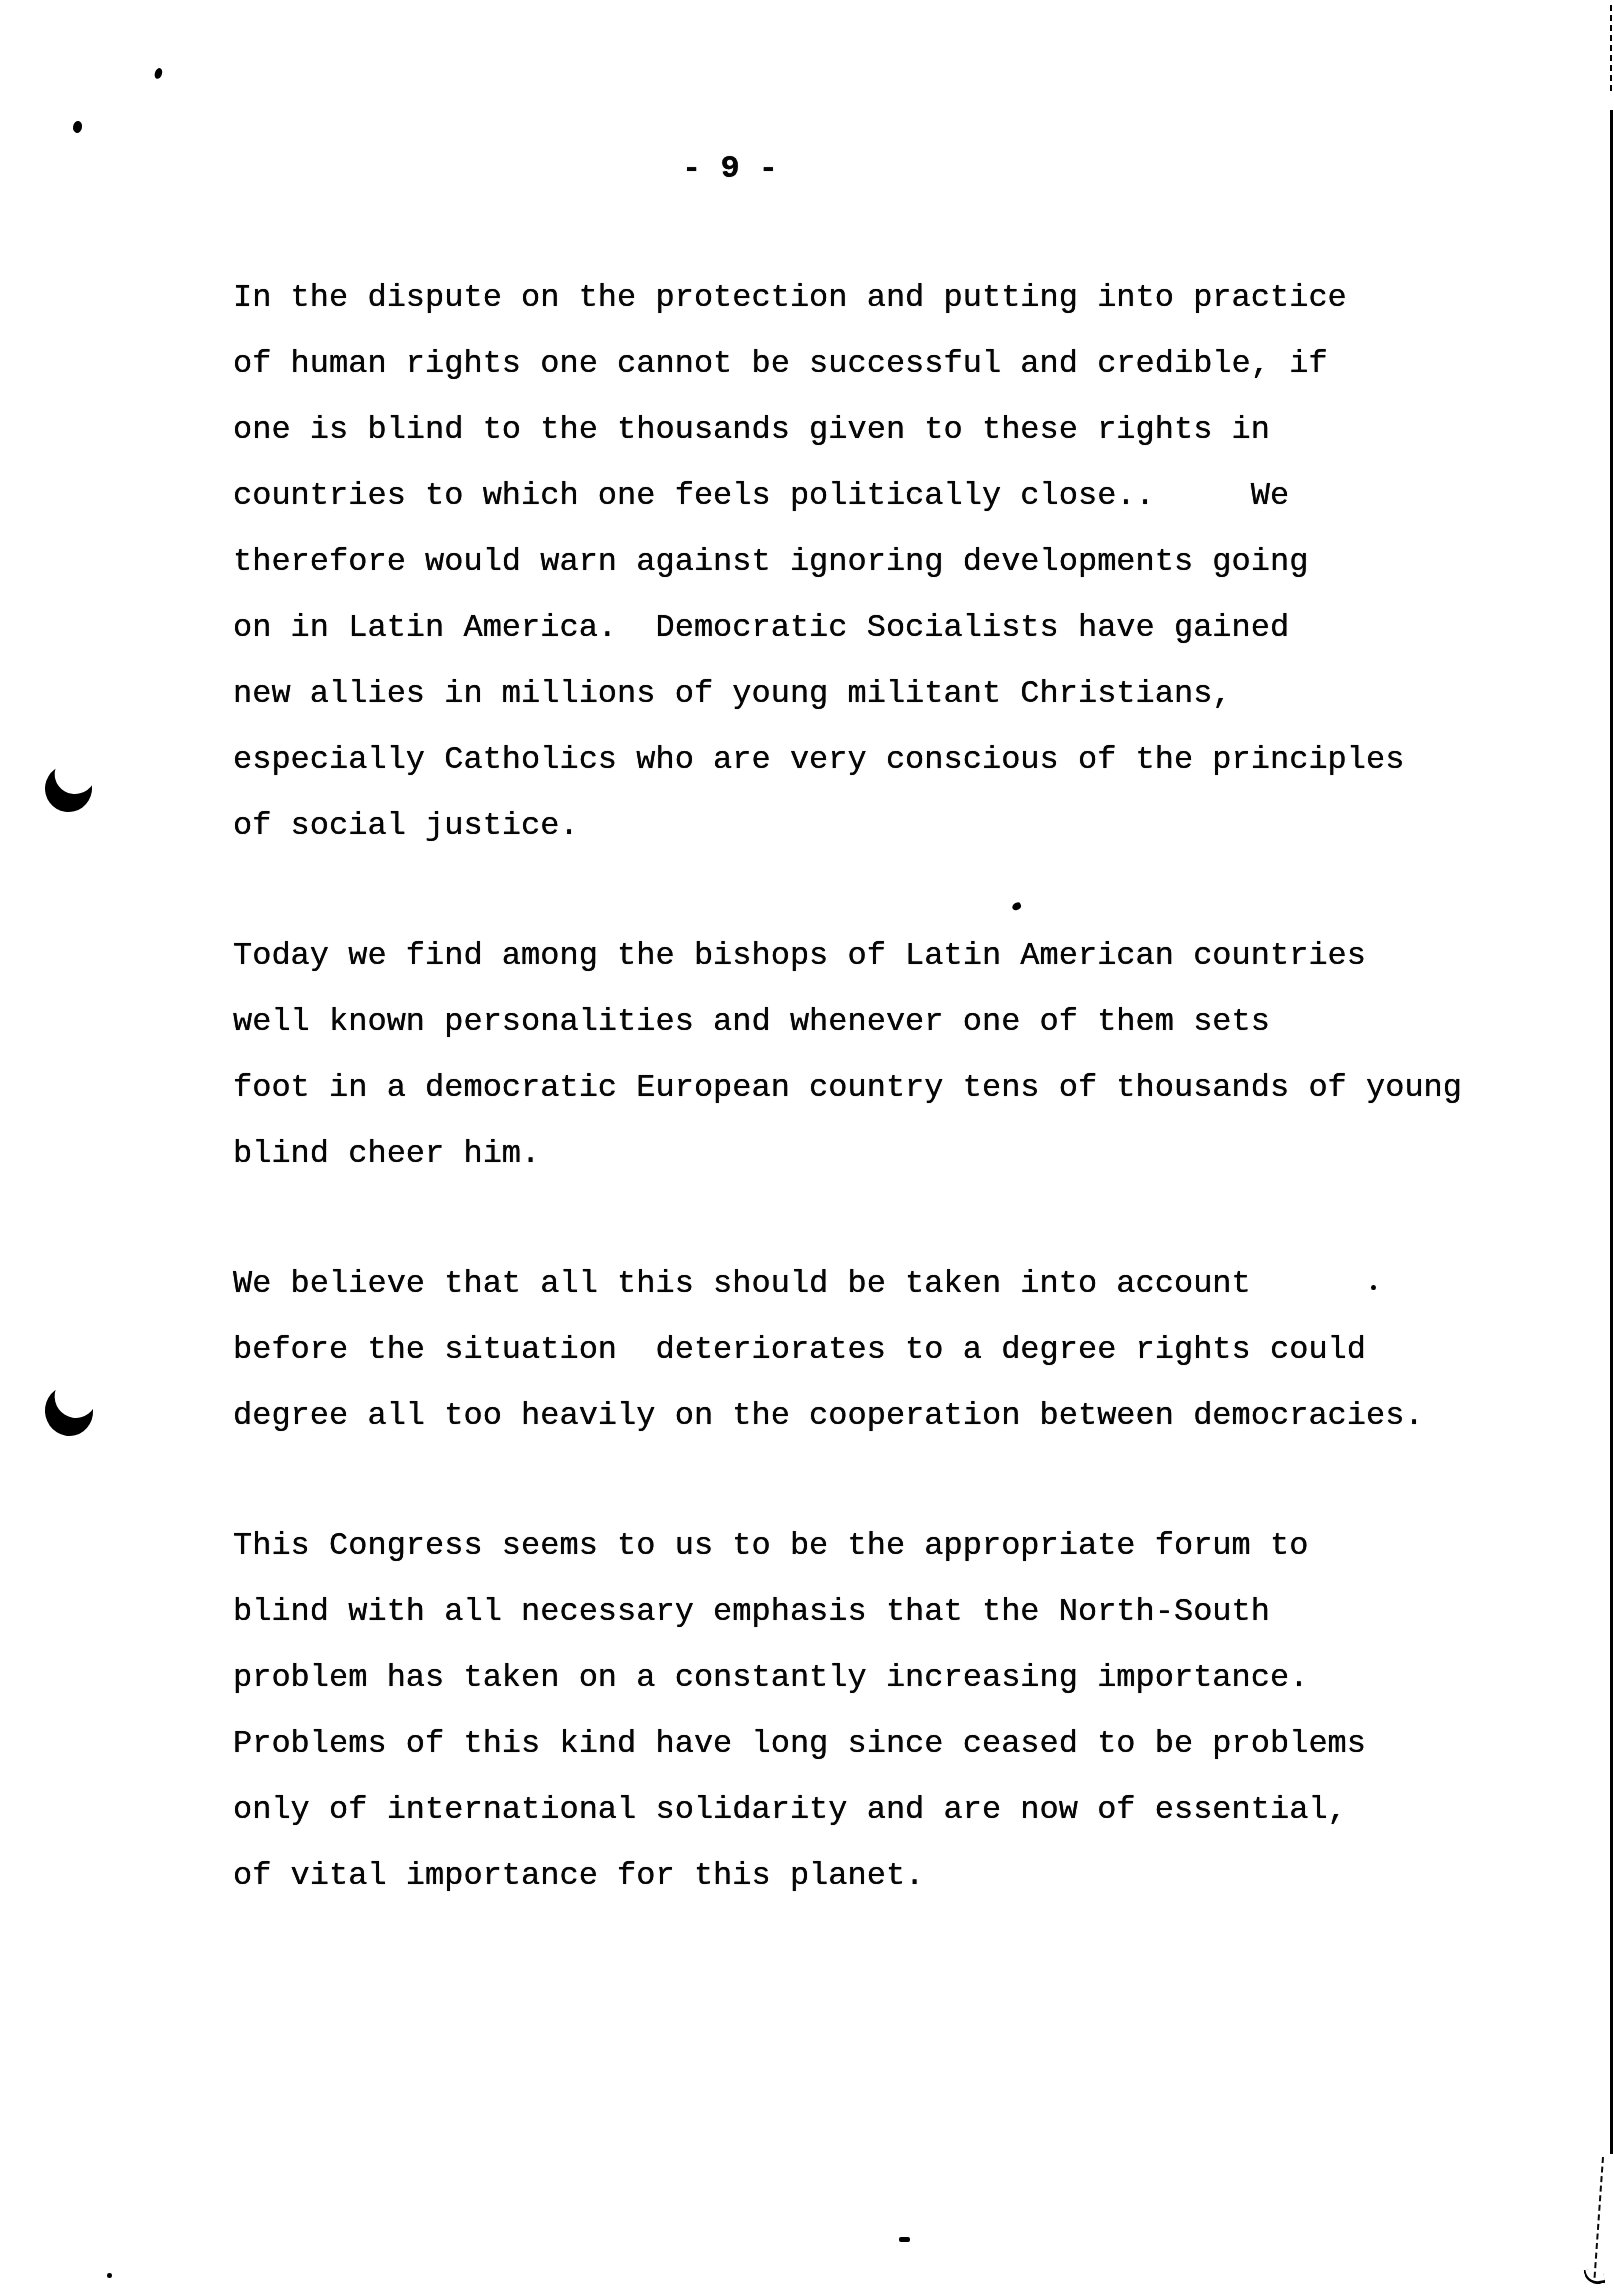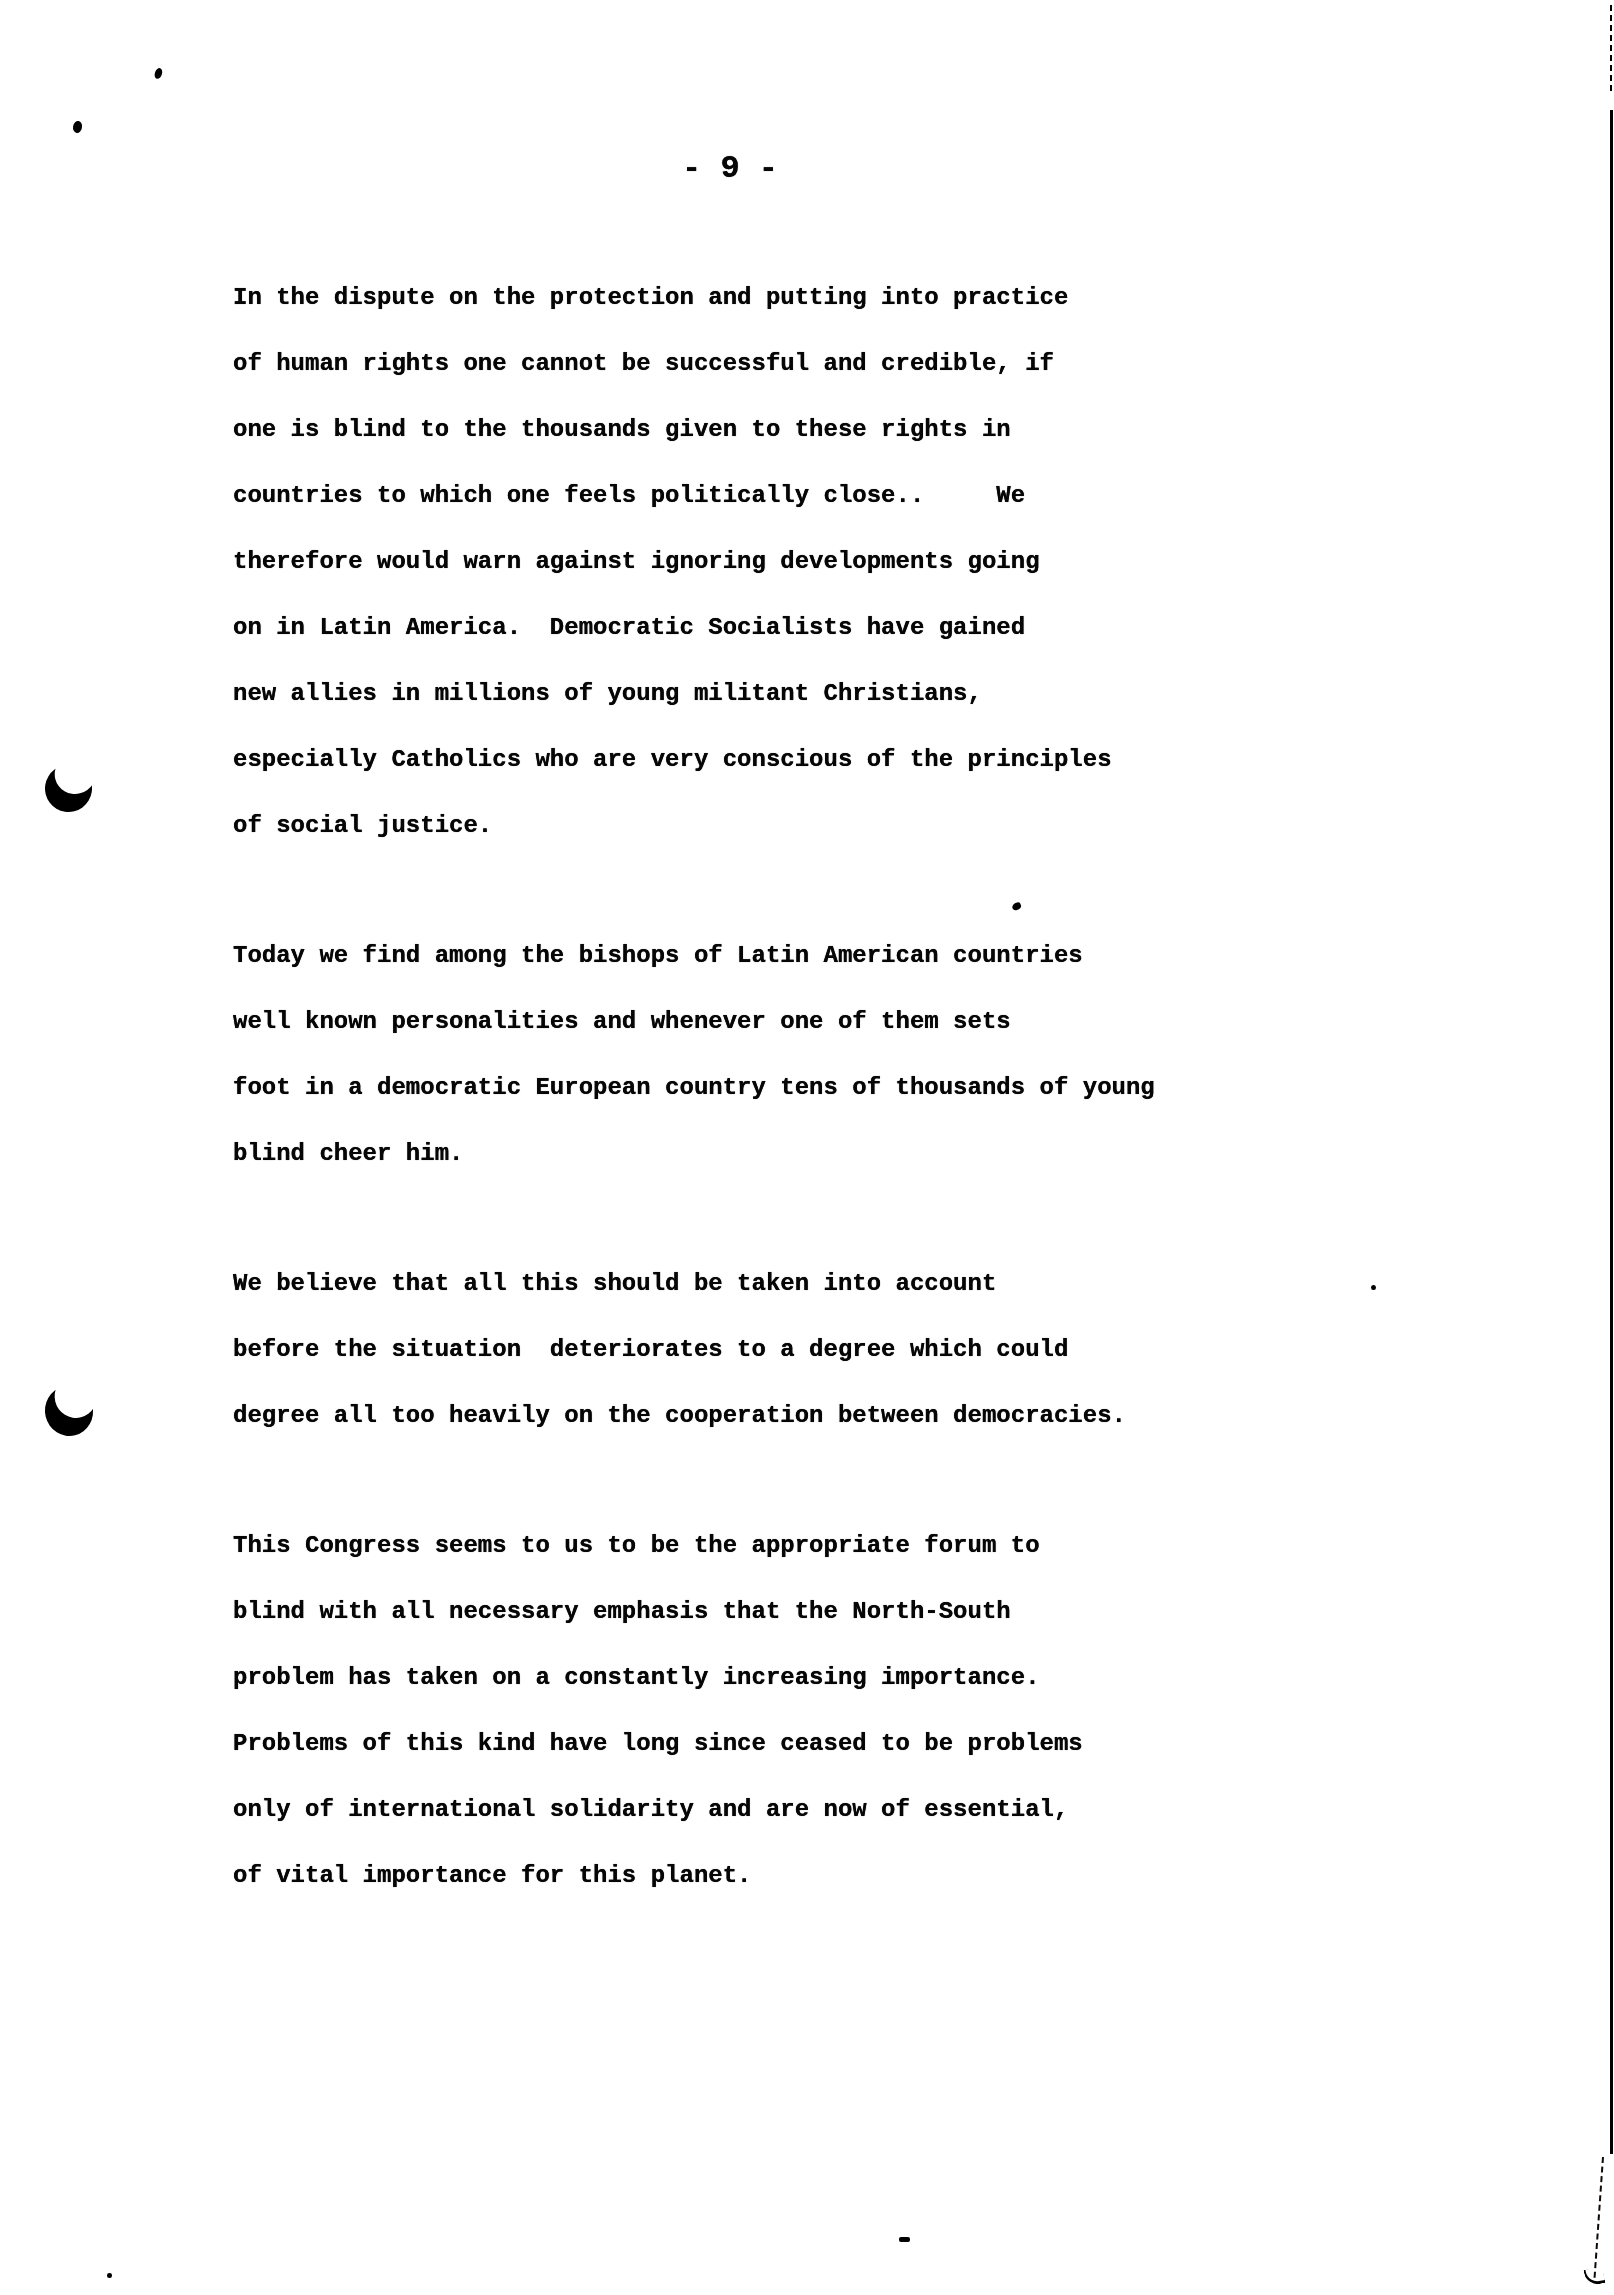--- a/index.html
+++ b/index.html
@@ -33,23 +33,23 @@
   .text-block {
     position: absolute;
     left: 233px;
     top: 265px;
     color: #060606;
   }
   .para {
     margin: 0 0 64px 0;
   }
   .line {
-    font-size: 24px;
+    font-size: 32px;
     line-height: 66px;
-    font-weight: 700;
+    font-weight: 400;
     white-space: pre;
     text-shadow: 0 0 0.7px #000;
   }
   
   .crescent {
     position: absolute;
     transform: rotate(-14deg);
   }
   .crescent .disc {
     position: absolute;
@@ -134,21 +134,21 @@
 
     <div class="para">
       <div class="line">Today we find among the bishops of Latin American countries</div>
       <div class="line">well known personalities and whenever one of them sets</div>
       <div class="line">foot in a democratic European country tens of thousands of young</div>
       <div class="line">blind cheer him.</div>
     </div>
 
     <div class="para">
       <div class="line">We believe that all this should be taken into account</div>
-      <div class="line">before the situation  deteriorates to a degree which could</div>
+      <div class="line">before the situation  deteriorates to a degree rights could</div>
       <div class="line">degree all too heavily on the cooperation between democracies.</div>
     </div>
 
     <div class="para">
       <div class="line">This Congress seems to us to be the appropriate forum to</div>
       <div class="line">blind with all necessary emphasis that the North-South</div>
       <div class="line">problem has taken on a constantly increasing importance.</div>
       <div class="line">Problems of this kind have long since ceased to be problems</div>
       <div class="line">only of international solidarity and are now of essential,</div>
       <div class="line">of vital importance for this planet.</div>

